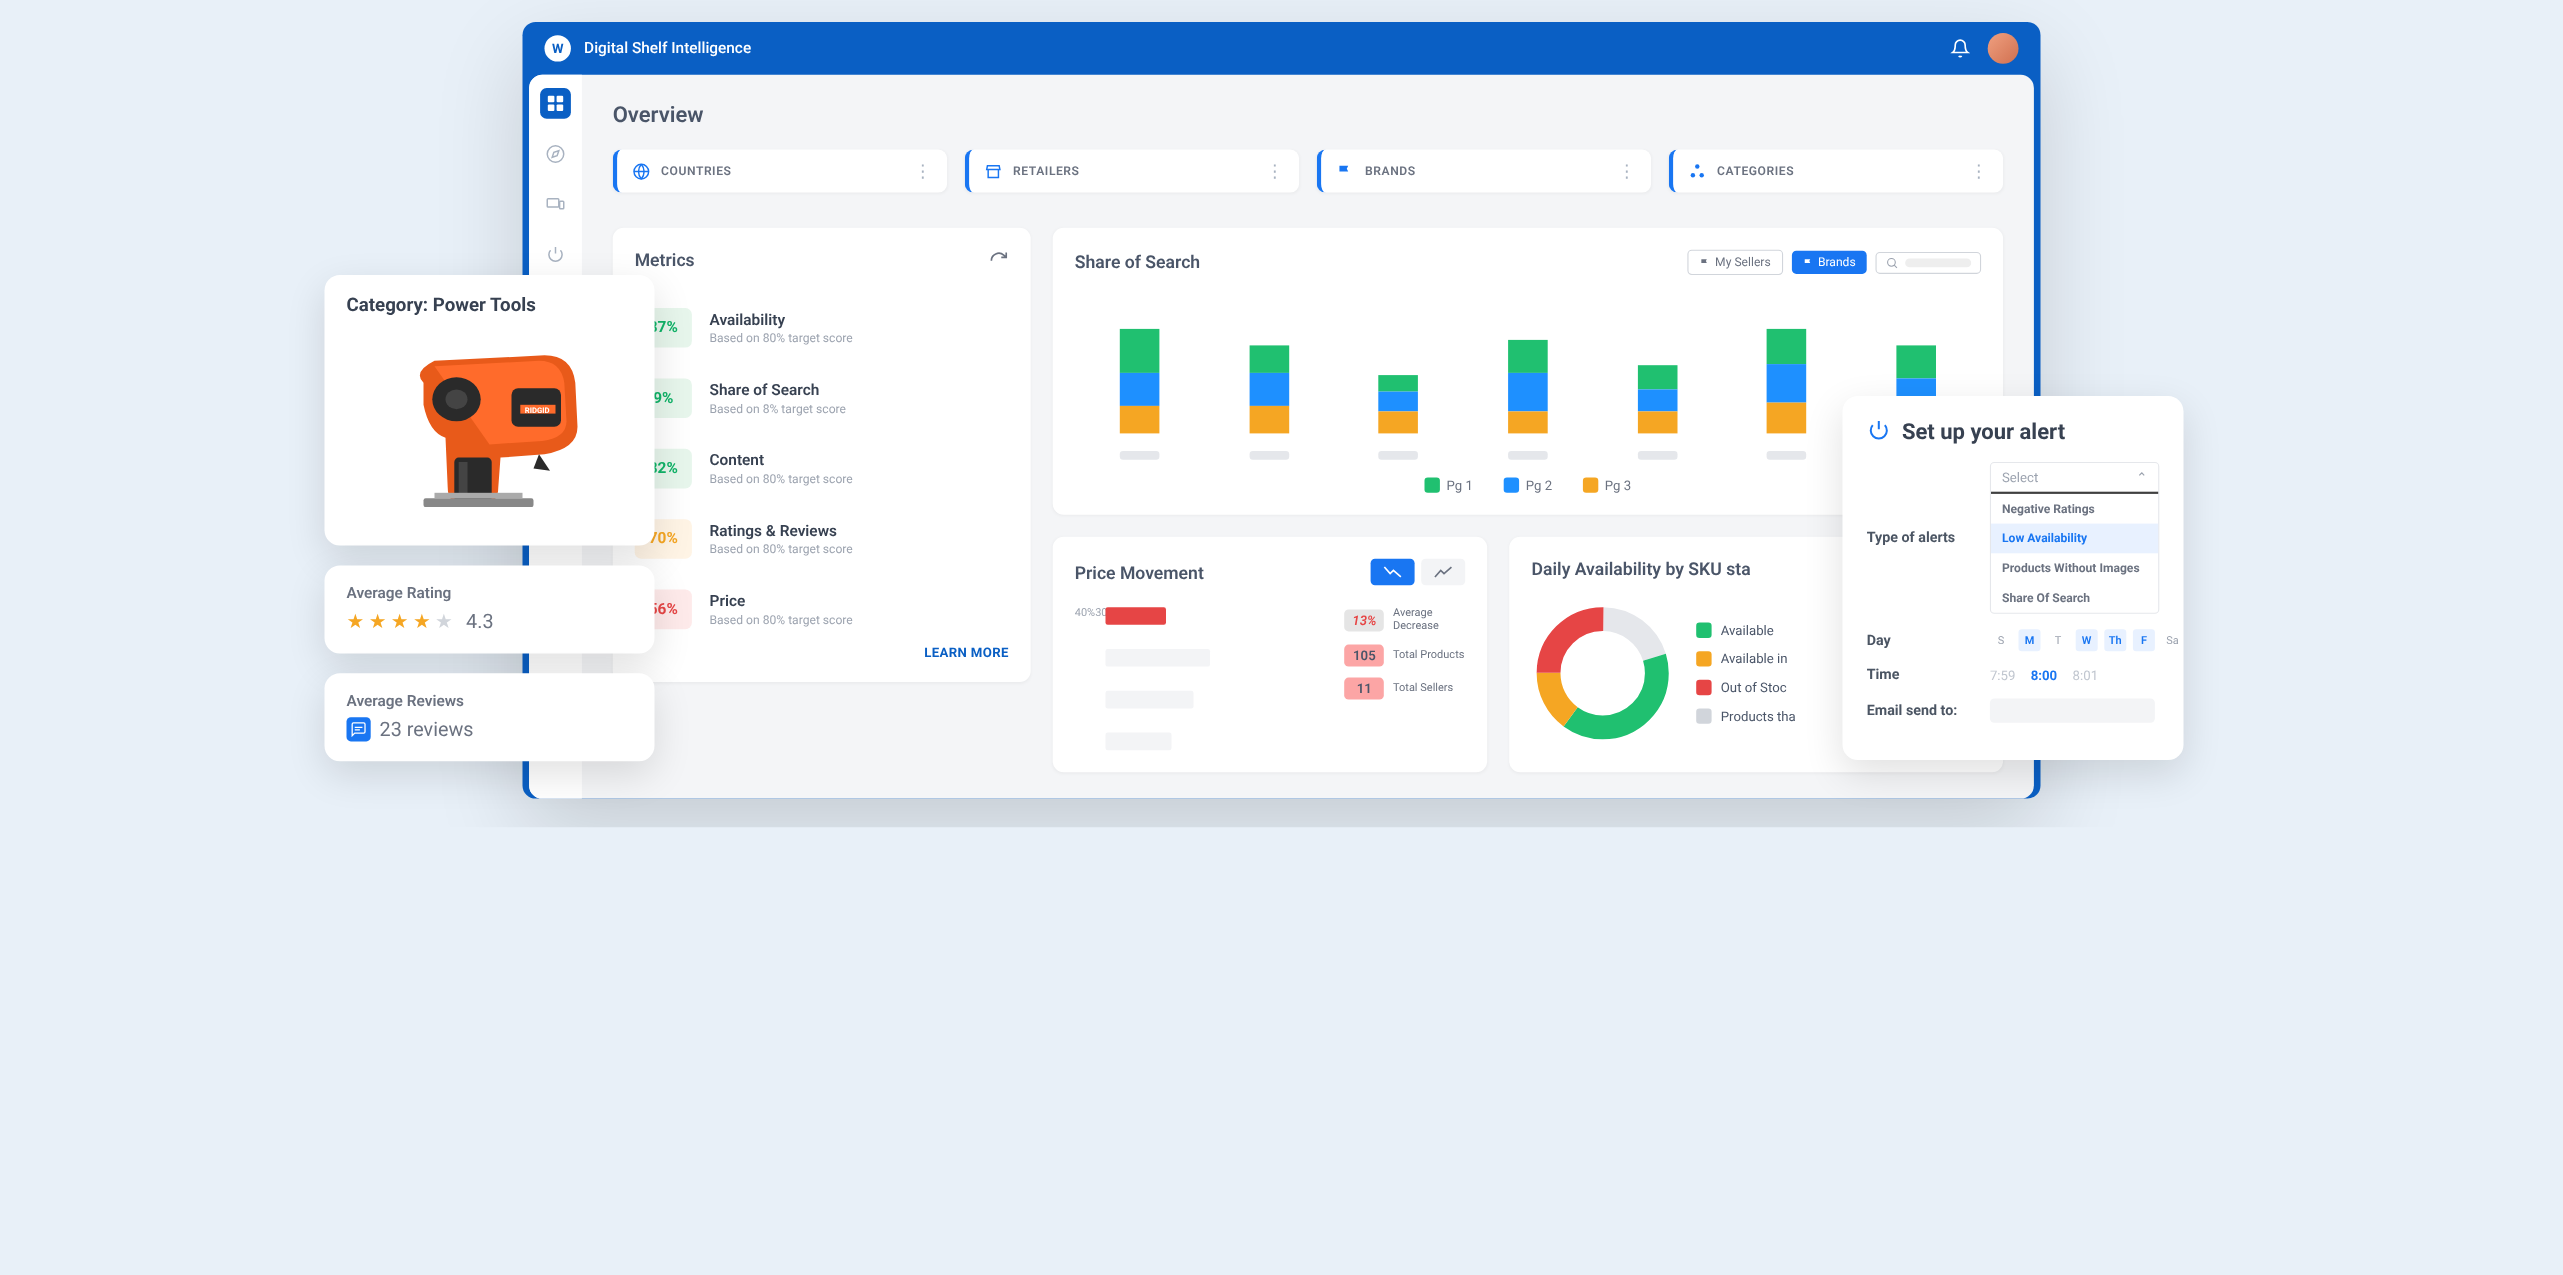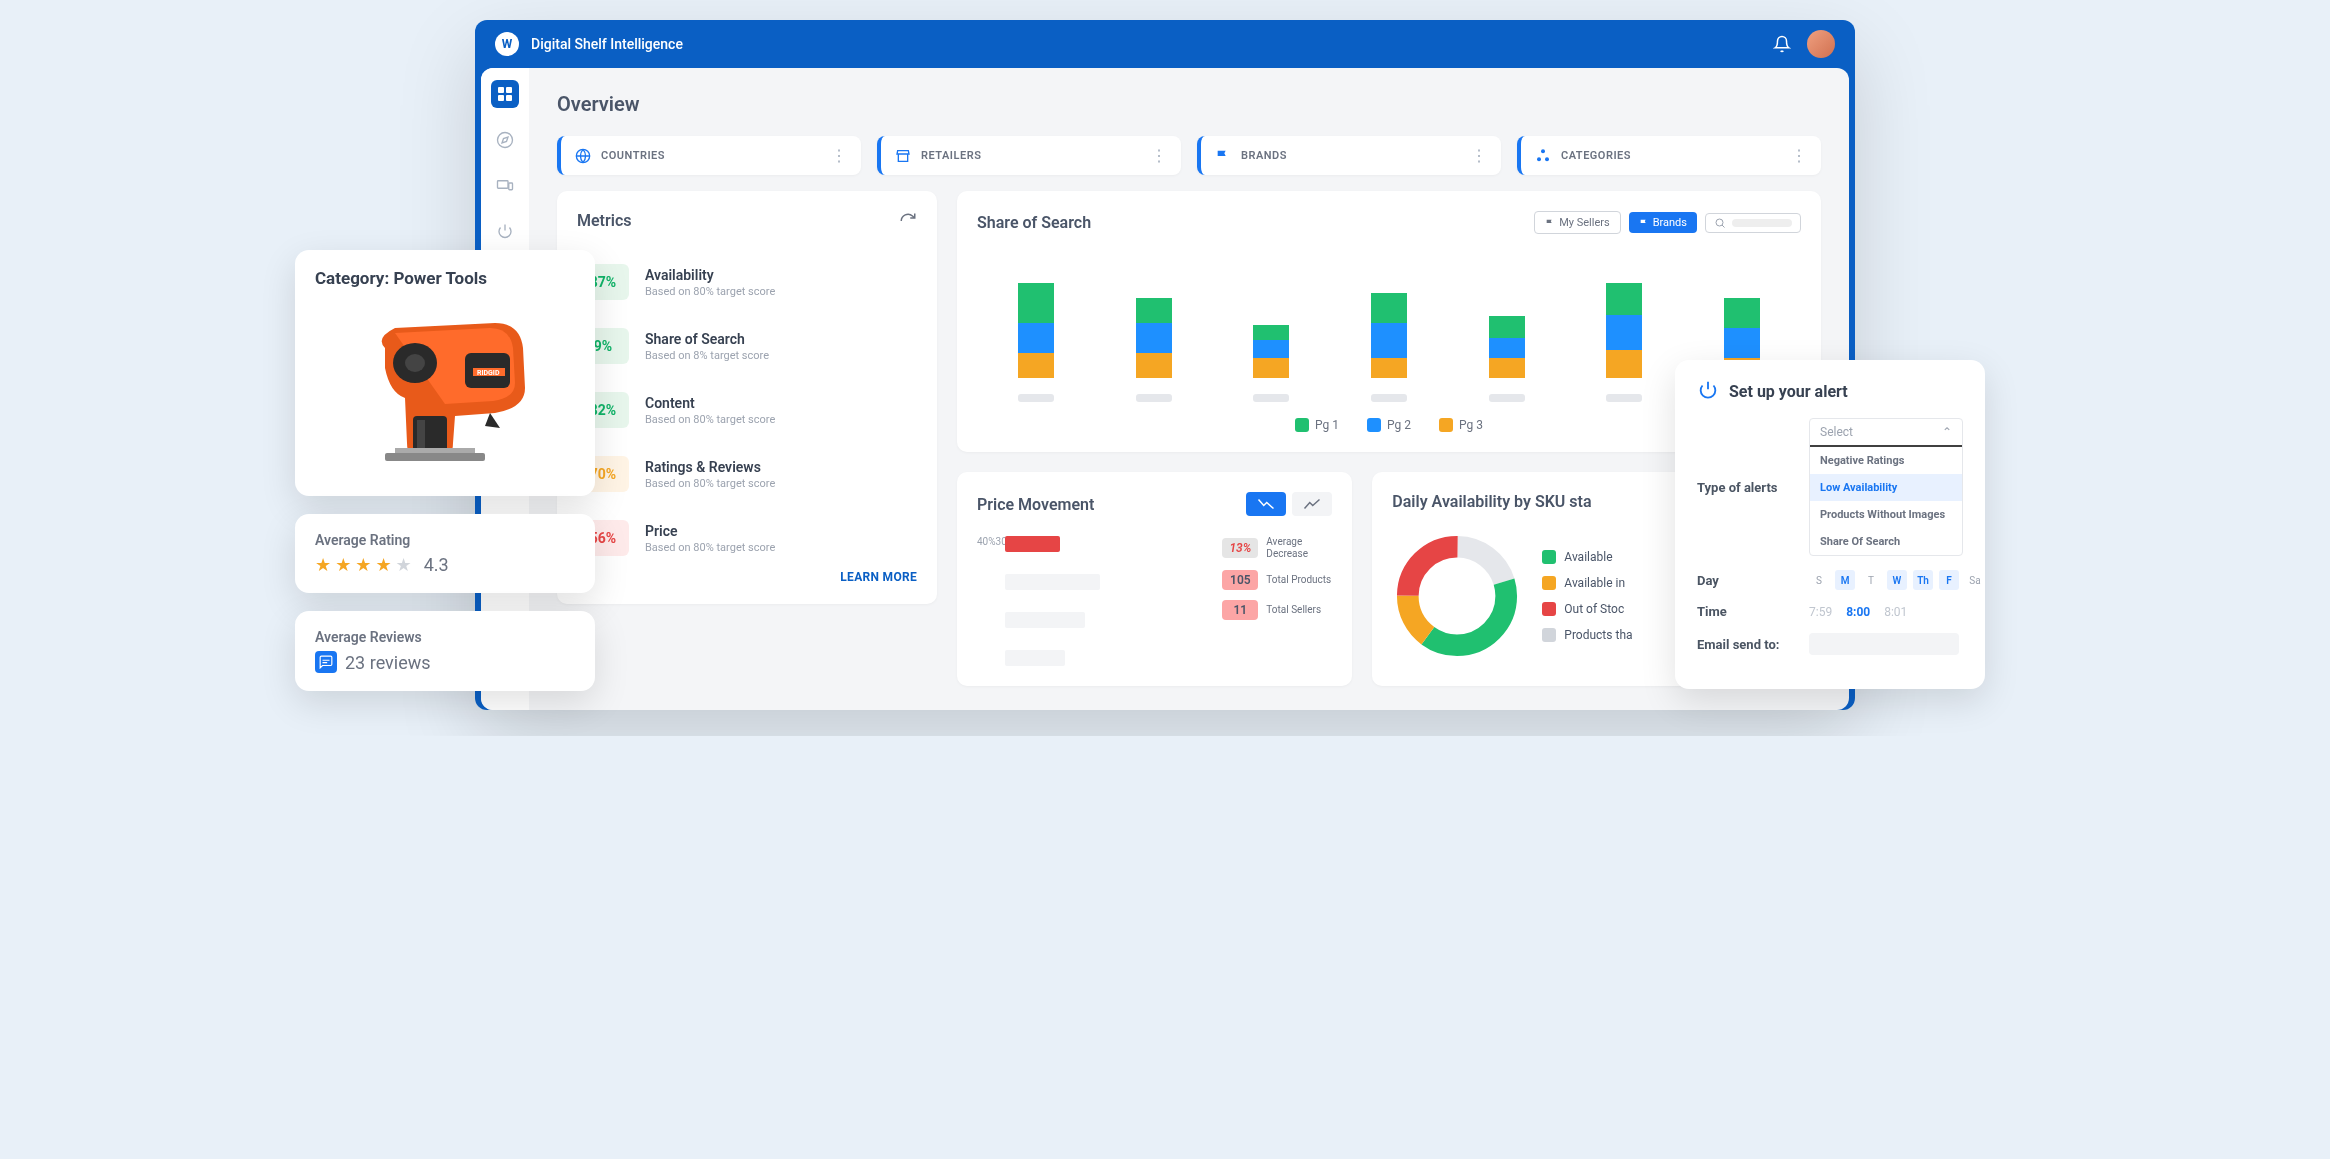--- a/index.html
+++ b/index.html
@@ -9,21 +9,21 @@
 .app-logo { width: 24px; height: 24px; background: #fff; border-radius: 50%; display: flex; align-items: center; justify-content: center; color: #0a5fc4; font-weight: bold; font-size: 12px; margin-right: 12px; }
 .titlebar-right { margin-left: auto; display: flex; align-items: center; gap: 16px; }
 .bell-icon { width: 18px; height: 18px; color: #fff; }
 .avatar { width: 28px; height: 28px; border-radius: 50%; background: linear-gradient(135deg,#f0a080,#d07050); }
 .app-body { display: flex; background: #f4f5f7; border-radius: 12px; margin: 0 6px 6px 6px; }
 .sidebar { width: 48px; background: #fff; border-radius: 12px 0 0 12px; padding: 12px 0; display: flex; flex-direction: column; gap: 18px; align-items: center; }
 .side-icon { width: 28px; height: 28px; display: flex; align-items: center; justify-content: center; color: #a8b2c0; border-radius: 6px; cursor: pointer; }
 .side-icon.active { background: #0a5fc4; color: #fff; }
 .main { flex: 1; padding: 24px 28px; }
 .page-title { font-size: 20px; font-weight: 600; color: #4a5568; margin-bottom: 20px; }
-.filters-row { display: flex; gap: 16px; margin-bottom: 16px; }
+.filters-row { display: flex; gap: 16px; margin-bottom: 32px; }
 .filter-card { flex: 1; background: #fff; border-radius: 8px; padding: 10px 14px; display: flex; align-items: center; border-left: 4px solid #1976f2; box-shadow: 0 1px 3px rgba(0,0,0,0.04); cursor: pointer; }
 .filter-icon { width: 16px; height: 16px; color: #1976f2; margin-right: 10px; }
 .filter-label { font-size: 11px; font-weight: 600; color: #6b7280; letter-spacing: 0.5px; }
 .filter-more { margin-left: auto; color: #a8b2c0; font-size: 16px; }
 .content-grid { display: flex; gap: 20px; }
 .left-col { width: 380px; }
 .right-col { flex: 1; }
 .card { background: #fff; border-radius: 10px; padding: 20px; box-shadow: 0 1px 3px rgba(0,0,0,0.04); }
 .card-header { display: flex; align-items: center; margin-bottom: 20px; }
 .card-title { font-size: 16px; font-weight: 600; color: #4a5568; }
@@ -85,21 +85,21 @@
 .product-img { width: 200px; height: 180px; margin: 0 auto; display: block; }
 .stars { display: flex; align-items: center; gap: 4px; font-size: 18px; }
 .star { color: #f5a623; }
 .star.empty { color: #d1d5db; }
 .rating-num { margin-left: 8px; color: #6b7280; font-size: 18px; }
 .review-line { display: flex; align-items: center; gap: 8px; font-size: 18px; color: #6b7280; }
 .review-icon { width: 22px; height: 22px; background: #1976f2; border-radius: 4px; color: #fff; display: flex; align-items: center; justify-content: center; font-size: 14px; }
 
 .alert-title-row { display: flex; align-items: center; gap: 10px; margin-bottom: 16px; }
 .alert-icon { color: #1976f2; }
-.alert-title { font-size: 16px; font-weight: 700; color: #374151; }
+.alert-title { font-size: 20px; font-weight: 700; color: #374151; }
 .alert-row { display: flex; align-items: center; margin-bottom: 14px; gap: 12px; font-size: 13px; }
 .alert-label { font-weight: 700; color: #4b5563; width: 100px; flex-shrink: 0; }
 .select-box { flex: 1; border: 1px solid #e5e7eb; border-radius: 4px; position: relative; }
 .select-head { padding: 6px 10px; font-size: 12px; color: #9ca3af; display: flex; justify-content: space-between; align-items: center; }
 .select-dropdown { border-top: 2px solid #404040; font-weight: bold; }
 .select-opt { padding: 7px 10px; font-size: 11px; color: #6b7280; cursor: pointer; }
 .select-opt.active { background: #e8f1ff; color: #1976f2; }
 .days { display: flex; gap: 6px; }
 .day { width: 20px; height: 20px; display: flex; align-items: center; justify-content: center; font-size: 10px; border-radius: 3px; color: #9ca3af; cursor: pointer; }
 .day.sel { background: #e8f1ff; color: #1976f2; font-weight: 600; }

